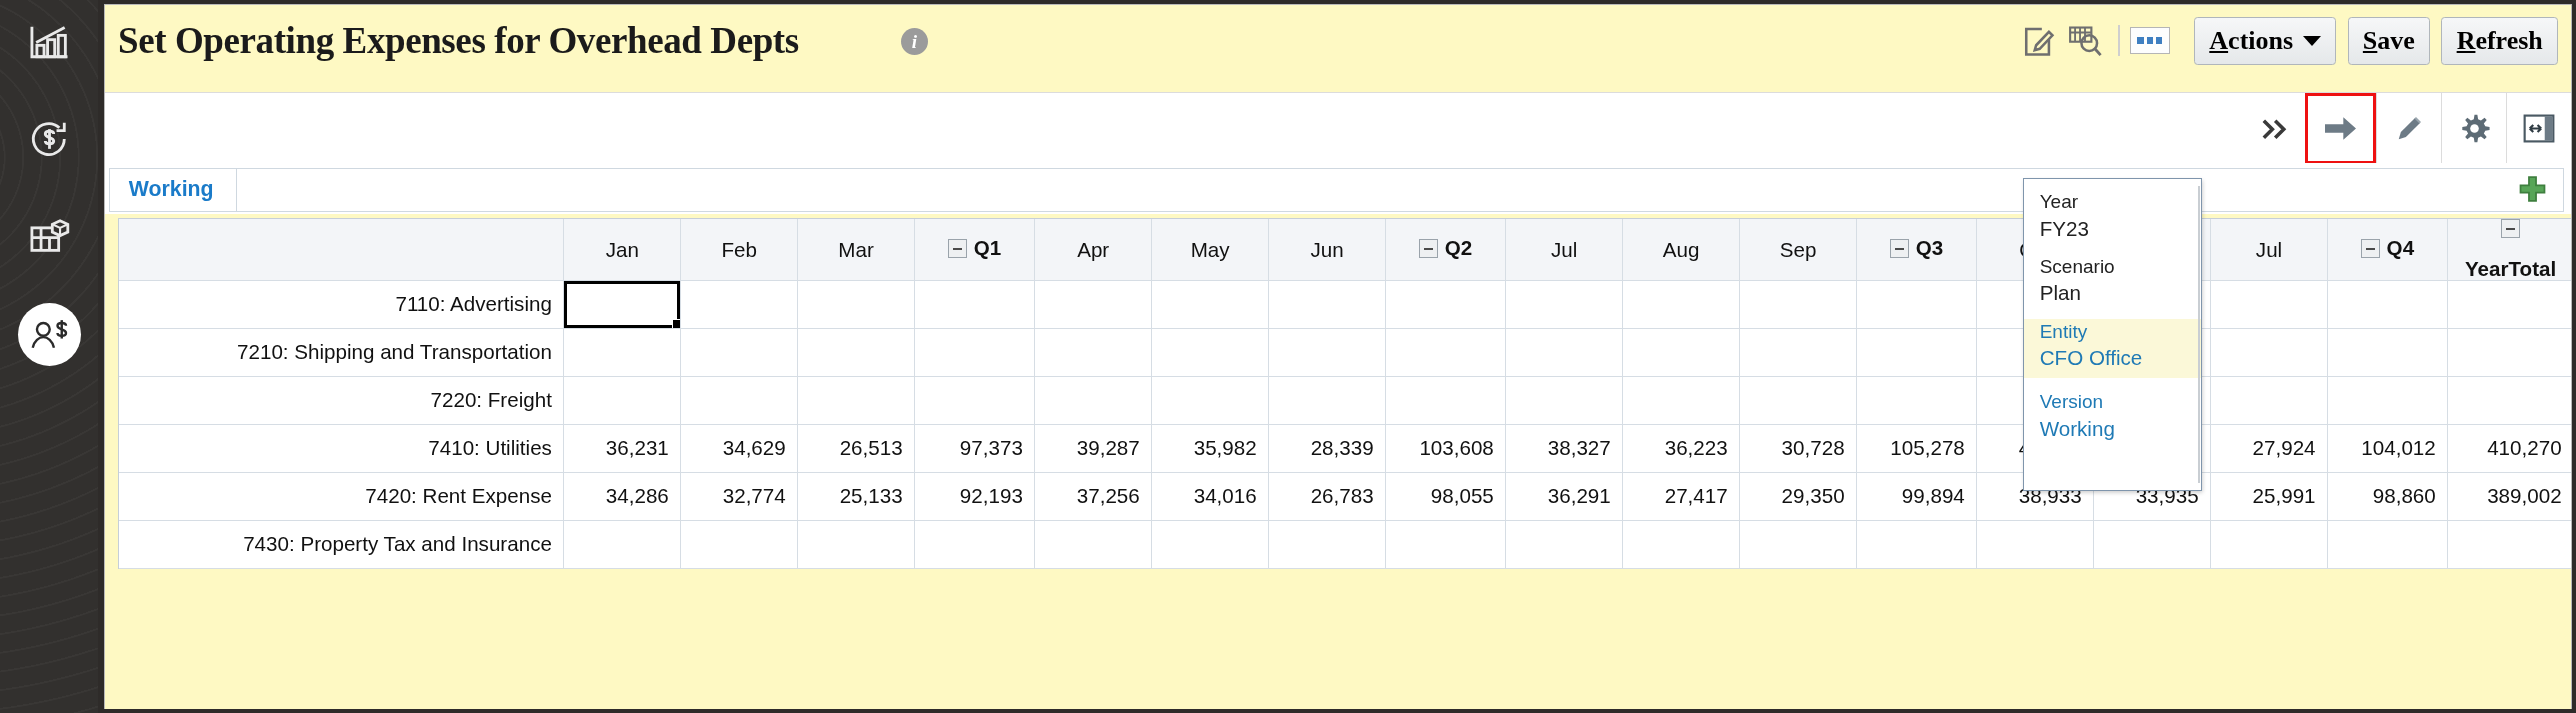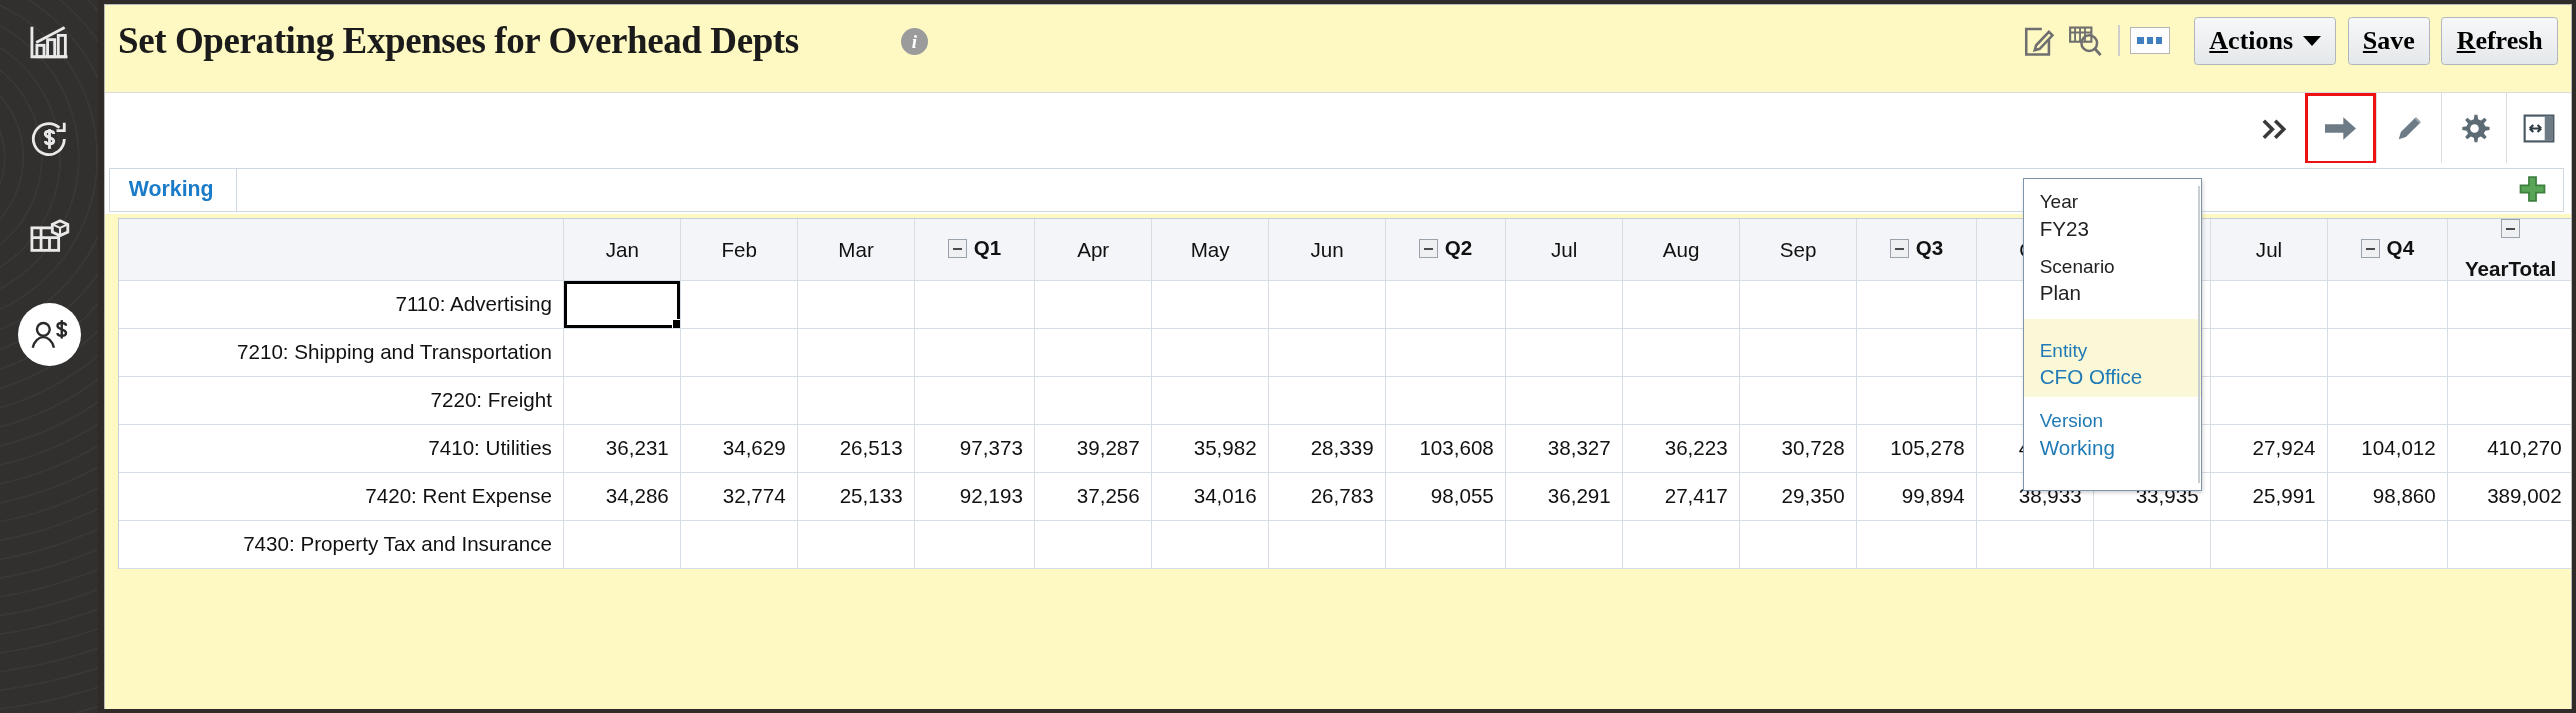--- a/index.html
+++ b/index.html
@@ -231,21 +231,21 @@
   }
   .pov-scroll {
     position: absolute; right: 1.4px; top: 7.1px; bottom: 7.1px;
     width: 2.1px; background: #c9ced3;
   }
   .pov-group { padding: 0 0 0 15.7px; }
   .pov-group.first { padding-top: 10px; }
   .pov-group .lbl { font-size: 19px; line-height: 1.35; color: #222; }
   .pov-group .val { font-size: 20.6px; line-height: 1.35; color: #222; }
   .pov-group.link .lbl, .pov-group.link .val { color: #1f7ab5; }
-  .pov-group.hl { background: #fbf8d8; padding-top: 19px; padding-bottom: 5.7px; }
+  .pov-group.hl { background: #fbf8d8; padding-top: 0; padding-bottom: 5.7px; }
   .pov-gap { height: 11.4px; }
 
   .clip { overflow: hidden; }
 </style>
 </head>
 <body>
 
 <div id="app">
 
   <div class="rail">

